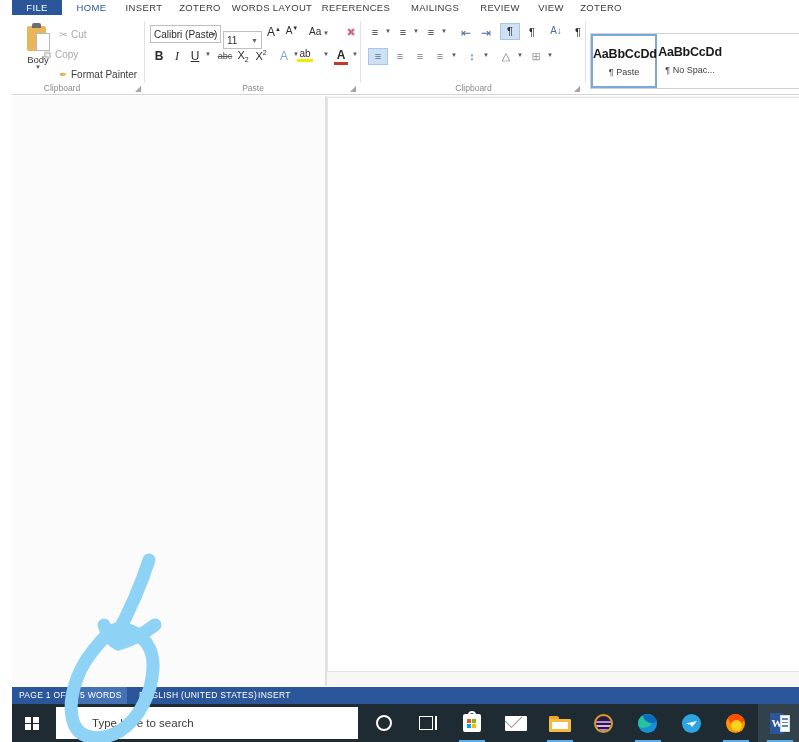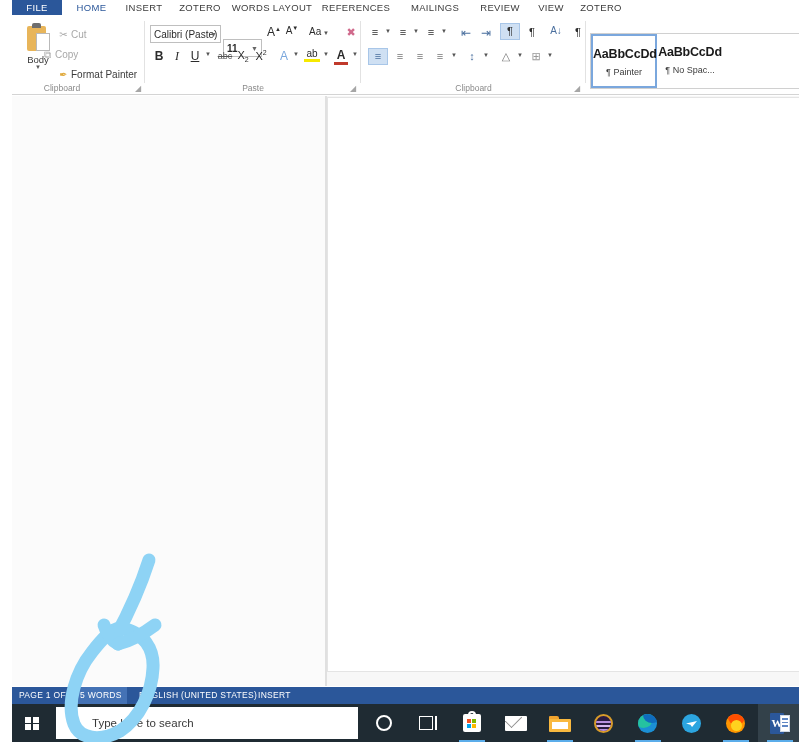--- a/index.html
+++ b/index.html
@@ -232,40 +232,40 @@
       <div class="grp-label" style="left:-30px; width:160px;">Clipboard</div>
       <div class="dlg" style="left:123px;">◢</div>
       <div class="grp-sep" style="left:132px;"></div>
     </div>
 
     <div class="grp" style="left:133px; width:216px;">
       <div class="fontbox" style="left:5px; top:10px; width:71px;">
         <span class="cv">Calibri (Paste)</span>
         <span class="cdn">▼</span>
       </div>
-      <div class="fontbox" style="left:78px; top:24px; width:39px;font-weight:bold;">
+      <div class="fontbox" style="left:78px; top:16px; width:39px;">
         <span class="cv">11</span>
         <span class="cdn">▼</span>
       </div>
 
       <div class="ic" style="left:121px; top:10px; width:16px; font-size:12px;">A<sup style="font-size:6px;">▲</sup></div>
       <div class="ic" style="left:139px; top:10px; width:16px; font-size:10px;">A<sup style="font-size:6px;">▼</sup></div>
       <div class="ic" style="left:163px; top:11px; width:22px; font-size:10px;">Aa<span class="car"> ▼</span></div>
       <div class="ic" style="left:197px; top:11px; width:18px; font-size:11px; color:#d06a8c;">✖</div>
 
       <div class="ic" style="left:7px;  top:34px; width:14px; font-size:12px; font-weight:bold;">B</div>
       <div class="ic" style="left:25px; top:34px; width:14px; font-size:12px; font-style:italic; font-family:'Liberation Serif',serif;">I</div>
       <div class="ic" style="left:43px; top:34px; width:14px; font-size:12px; text-decoration:underline;">U</div>
       <div class="ic" style="left:58px; top:36px; width:10px; font-size:6px; color:#555;">▼</div>
       <div class="ic" style="left:70px; top:36px; width:20px; font-size:9px; text-decoration:line-through; color:#555;">abc</div>
       <div class="ic" style="left:90px; top:34px; width:16px; font-size:11px;">X<sub style="font-size:7px;">2</sub></div>
       <div class="ic" style="left:108px;top:34px; width:16px; font-size:11px;">X<sup style="font-size:7px;">2</sup></div>
       <div class="ic" style="left:132px;top:34px; width:14px; font-size:12px; color:#7aa7dd;">A</div>
       <div class="ic" style="left:146px;top:36px; width:10px; font-size:6px; color:#555;">▼</div>
-      <div class="ic" style="left:159px;top:33px; width:16px; font-size:10px; border-bottom:3px solid #f6e900;">ab</div>
+      <div class="ic" style="left:152px;top:33px; width:16px; font-size:10px; border-bottom:3px solid #f6e900;">ab</div>
       <div class="ic" style="left:176px;top:36px; width:10px; font-size:6px; color:#555;">▼</div>
       <div class="ic" style="left:189px;top:33px; width:14px; font-size:12px; font-weight:bold; border-bottom:3px solid #c0392b;">A</div>
       <div class="ic" style="left:205px;top:36px; width:10px; font-size:6px; color:#555;">▼</div>
 
       <div class="grp-label">Paste</div>
       <div class="dlg" style="left:205px;">◢</div>
       <div class="grp-sep" style="left:215px;"></div>
     </div>
 
     <div class="grp" style="left:349px; width:225px;">
@@ -300,21 +300,21 @@
       <div class="ic" style="left:184px;top:37px; width:10px; font-size:6px; color:#555;">▼</div>
 
       <div class="grp-label">Clipboard</div>
       <div class="dlg" style="left:213px;">◢</div>
       <div class="grp-sep" style="left:224px;"></div>
     </div>
 
     <div class="stylesbox">
       <div class="style-item sel" style="left:0px;">
         <div class="style-prev">AaBbCcDd</div>
-        <div class="style-name">¶ Painter</div>
+        <div class="style-name">¶ Paste</div>
       </div>
       <div class="style-item" style="left:66px;">
         <div class="style-prev">AaBbCcDd</div>
         <div class="style-name">¶ No Spac...</div>
       </div>
       <div class="style-item" style="left:198px;">
         <div class="style-prev head">AaB</div>
         <div class="style-name">Hea</div>
       </div>
     </div>

